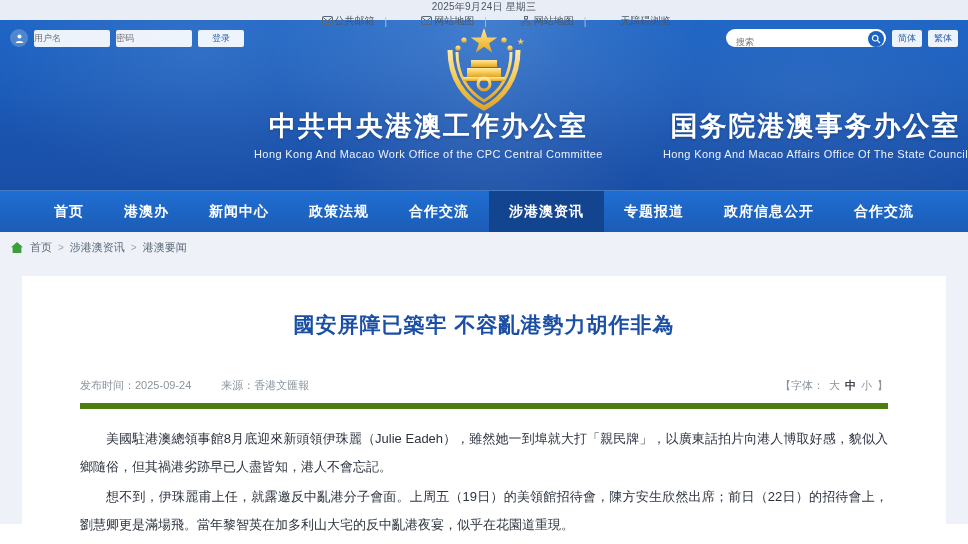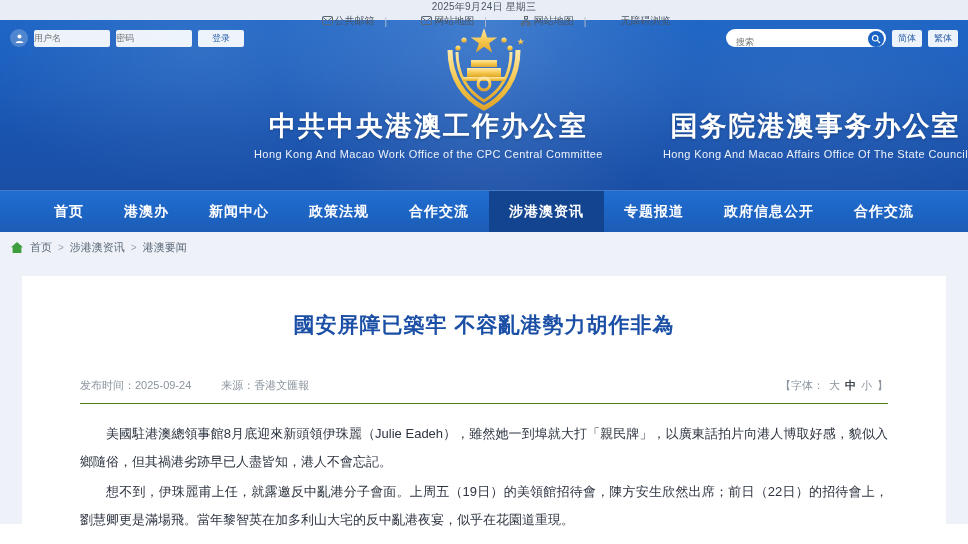--- a/index.html
+++ b/index.html
@@ -209,21 +209,21 @@
     color: #1b4fa6;
     letter-spacing: 1px;
     line-height: 30px;
   }
   .meta {
     margin-top: 38px;
     display: flex;
     align-items: center;
     font-size: 11px;
     color: #8b949f;
-    border-bottom: 1px solid #4d7c0f;
+    border-bottom: 6px solid #4d7c0f;
     padding-bottom: 10px;
   }
   .meta-pub { margin-right: 30px; }
   .meta-src { }
   .fontsize {
     margin-left: auto;
     color: #8b949f;
     font-size: 11px;
     display: flex; align-items: center; gap: 5px;
   }

